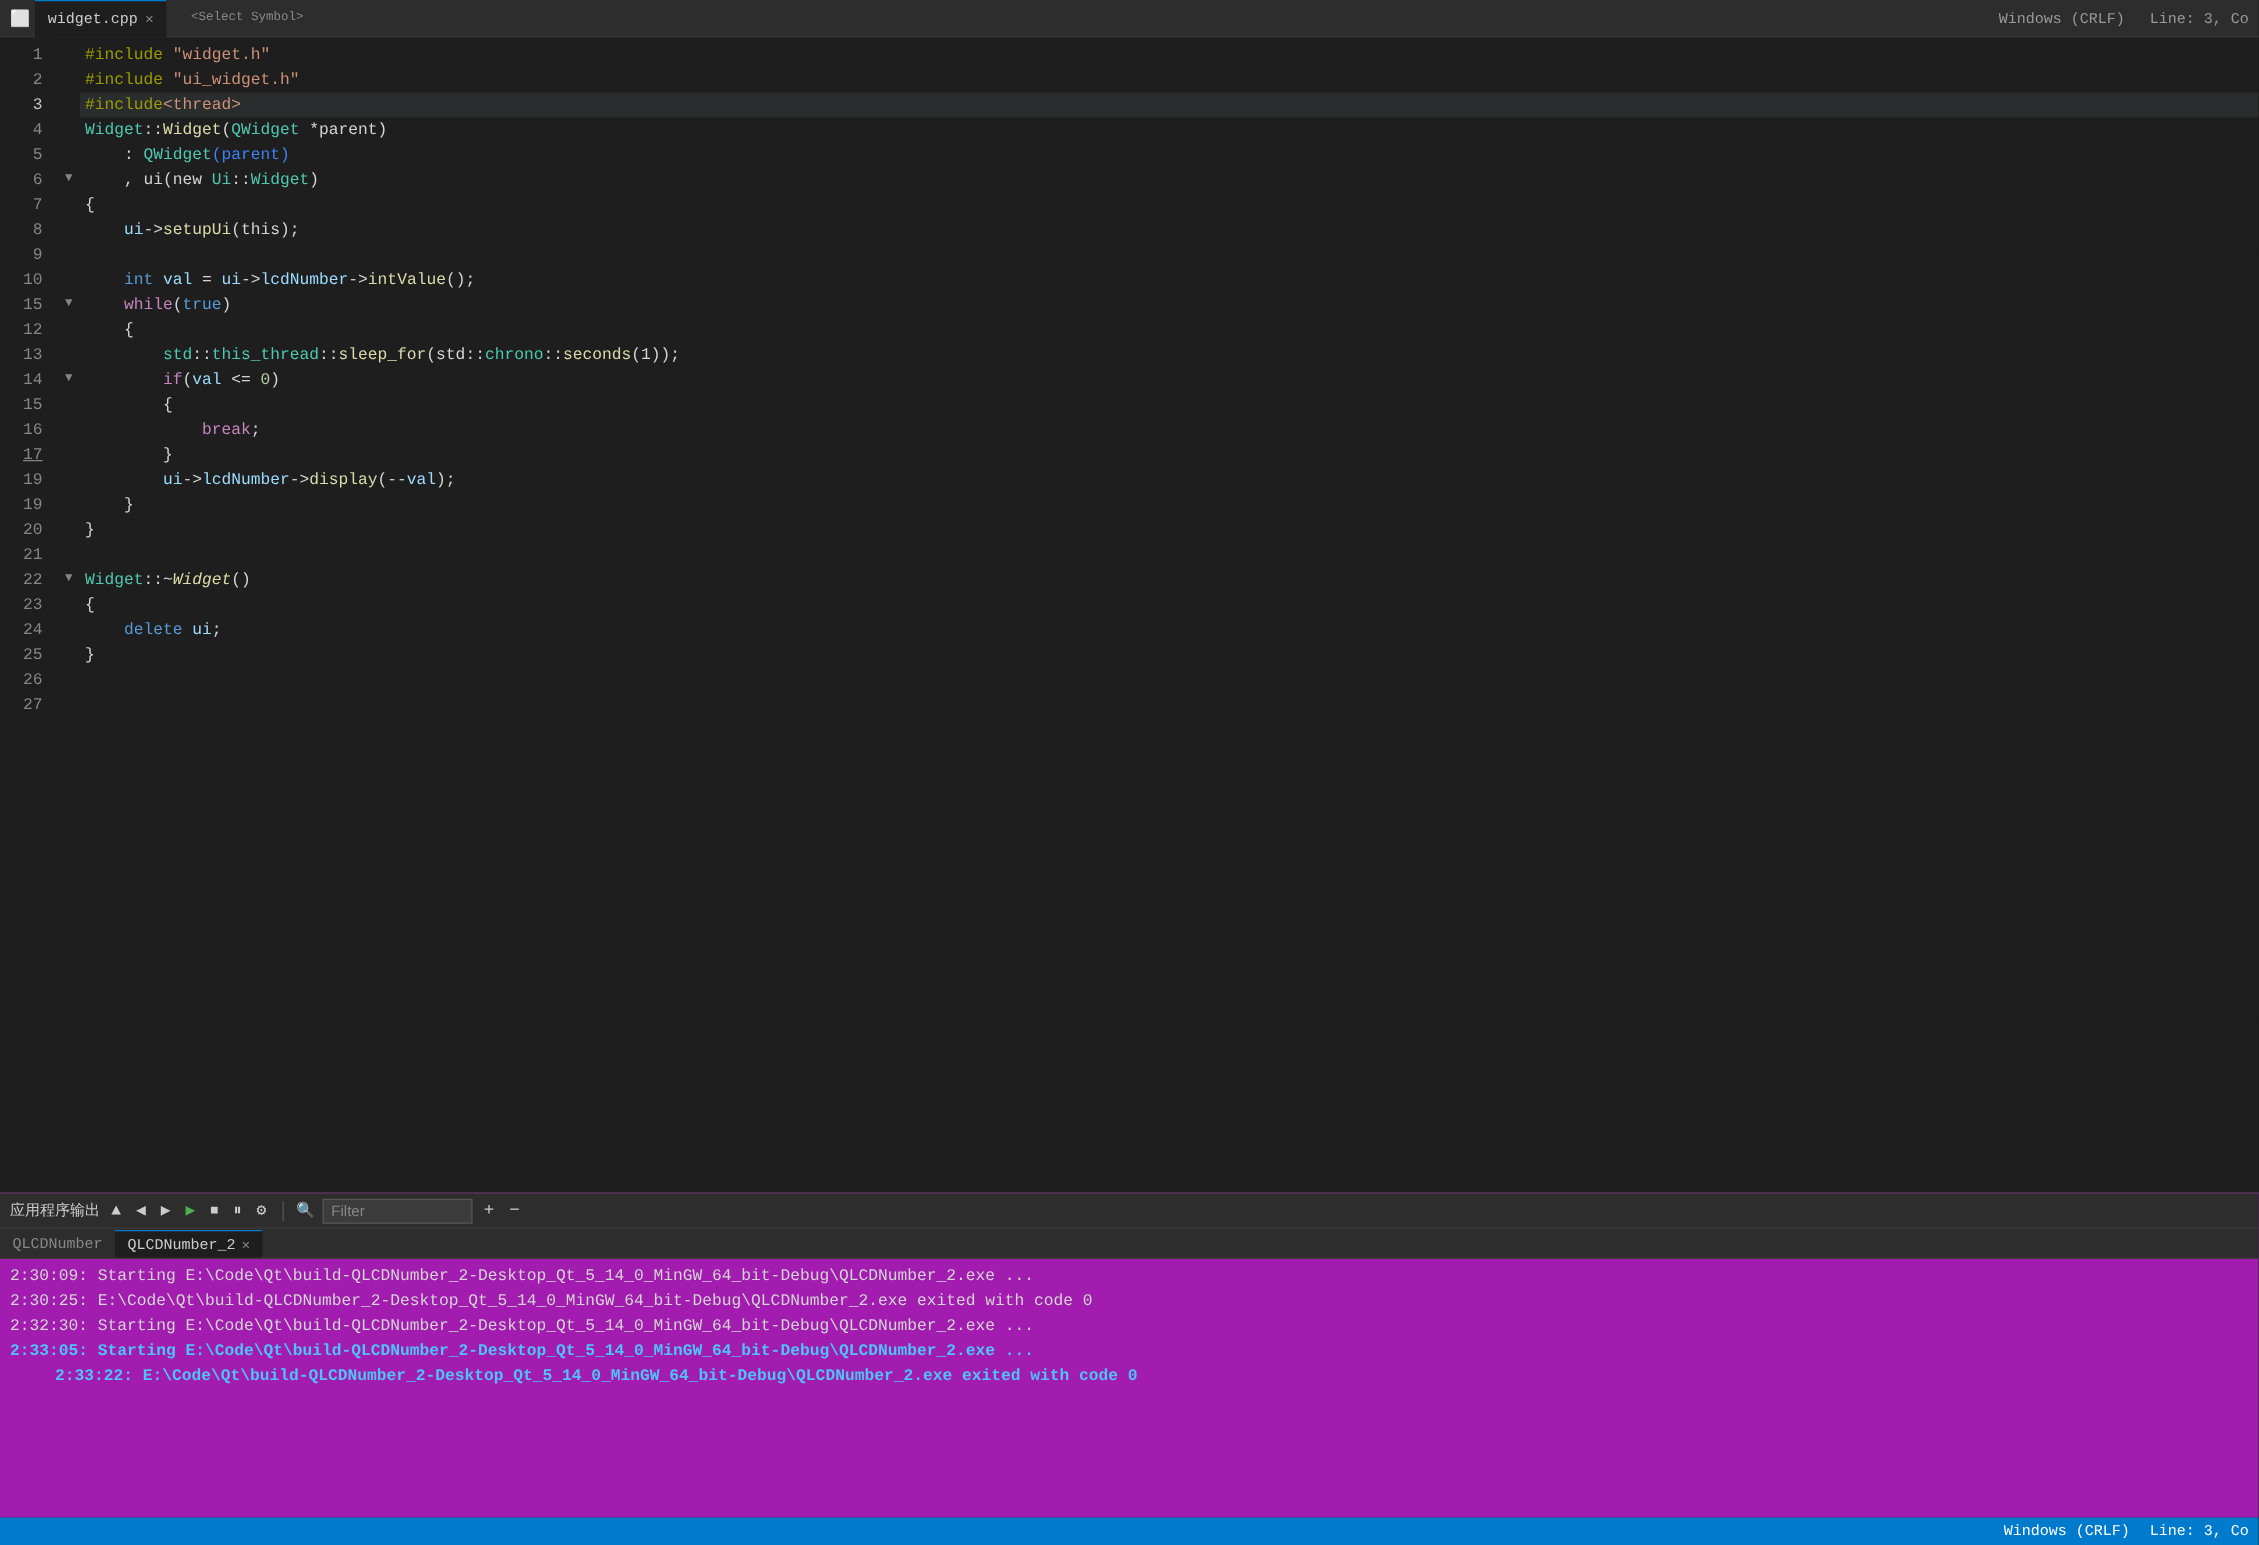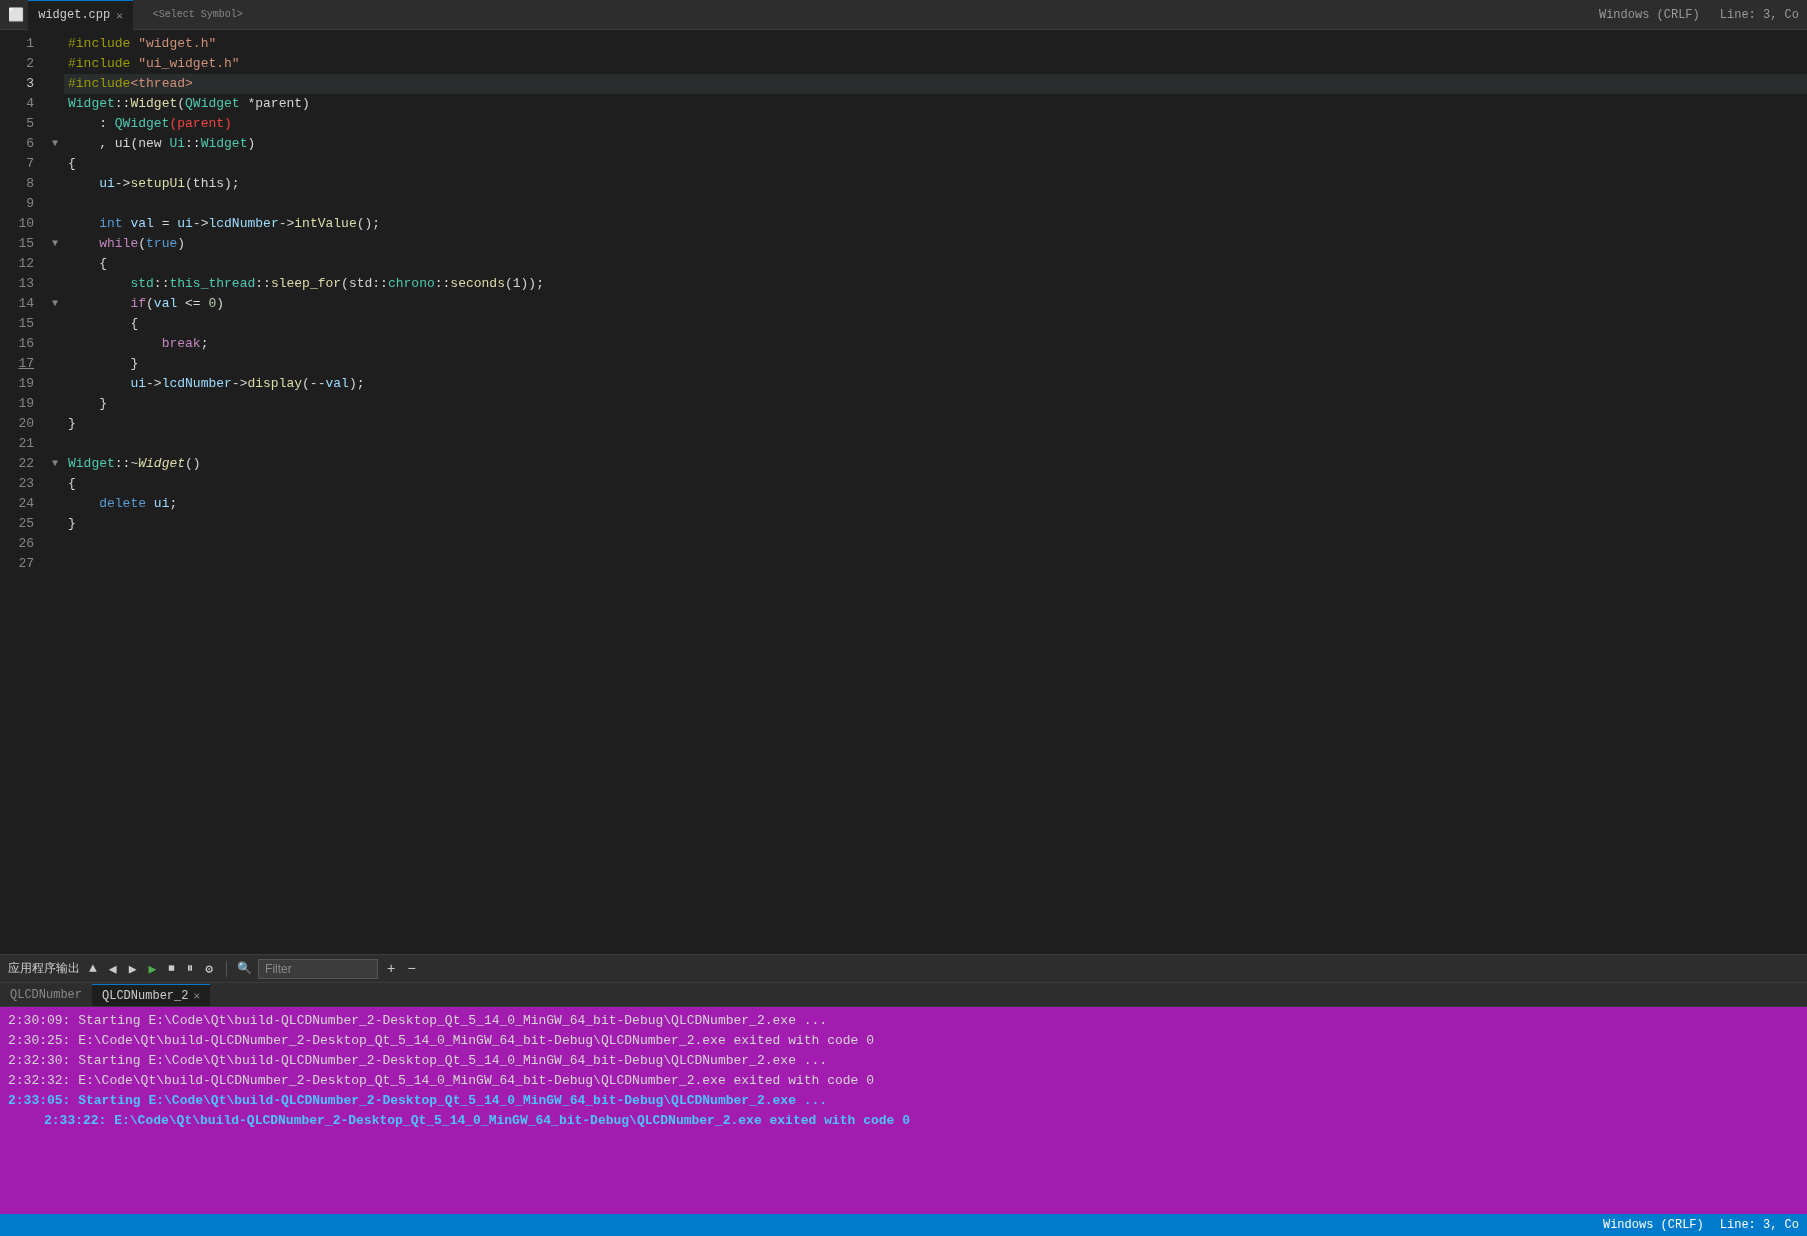--- a/index.html
+++ b/index.html
@@ -295,21 +295,21 @@
           <div style="height: 20px; line-height: 20px; text-align: center;"></div>
           <div style="height: 20px; line-height: 20px; text-align: center;"></div>
           <div style="height: 20px; line-height: 20px; text-align: center;"></div>
           <div style="height: 20px; line-height: 20px; text-align: center;"></div>
         </div>
       <div class="code-area" id="codeArea">
           <div class="code-line"><span style="color: rgb(155, 155, 0);">#include </span><span style="color: rgb(206, 145, 120);">"widget.h"</span></div>
           <div class="code-line"><span style="color: rgb(155, 155, 0);">#include </span><span style="color: rgb(206, 145, 120);">"ui_widget.h"</span></div>
           <div class="code-line active-line"><span style="color: rgb(155, 155, 0);">#include</span><span style="color: rgb(206, 145, 120);">&lt;thread&gt;</span></div>
           <div class="code-line"><span style="color: rgb(78, 201, 176);">Widget</span><span style="color: rgb(212, 212, 212);">::</span><span style="color: rgb(220, 220, 170);">Widget</span><span style="color: rgb(212, 212, 212);">(</span><span style="color: rgb(78, 201, 176);">QWidget</span><span style="color: rgb(212, 212, 212);"> *parent)</span></div>
-          <div class="code-line"><span style="color: rgb(212, 212, 212);">    : </span><span style="color: rgb(78, 201, 176);">QWidget</span><span style="color: #ef4444;">(parent)</span></div>
+          <div class="code-line"><span style="color: rgb(212, 212, 212);">    : </span><span style="color: rgb(78, 201, 176);">QWidget</span><span style="color: #3b82f6;">(parent)</span></div>
           <div class="code-line"><span style="color: rgb(212, 212, 212);">    , ui(new </span><span style="color: rgb(78, 201, 176);">Ui</span><span style="color: rgb(212, 212, 212);">::</span><span style="color: rgb(78, 201, 176);">Widget</span><span style="color: rgb(212, 212, 212);">)</span></div>
           <div class="code-line"><span style="color: rgb(212, 212, 212);">{</span></div>
           <div class="code-line"><span style="color: rgb(156, 220, 254);">    ui</span><span style="color: rgb(212, 212, 212);">-&gt;</span><span style="color: rgb(220, 220, 170);">setupUi</span><span style="color: rgb(212, 212, 212);">(this);</span></div>
           <div class="code-line"></div>
           <div class="code-line"><span style="color: rgb(212, 212, 212);">    </span><span style="color: rgb(86, 156, 214);">int</span><span style="color: rgb(212, 212, 212);"> </span><span style="color: rgb(156, 220, 254);">val</span><span style="color: rgb(212, 212, 212);"> = </span><span style="color: rgb(156, 220, 254);">ui</span><span style="color: rgb(212, 212, 212);">-&gt;</span><span style="color: rgb(156, 220, 254);">lcdNumber</span><span style="color: rgb(212, 212, 212);">-&gt;</span><span style="color: rgb(220, 220, 170);">intValue</span><span style="color: rgb(212, 212, 212);">();</span></div>
           <div class="code-line"><span style="color: rgb(212, 212, 212);">    </span><span style="color: rgb(197, 134, 192);">while</span><span style="color: rgb(212, 212, 212);">(</span><span style="color: rgb(86, 156, 214);">true</span><span style="color: rgb(212, 212, 212);">)</span></div>
           <div class="code-line"><span style="color: rgb(212, 212, 212);">    {</span></div>
           <div class="code-line"><span style="color: rgb(78, 201, 176);">        std</span><span style="color: rgb(212, 212, 212);">::</span><span style="color: rgb(78, 201, 176);">this_thread</span><span style="color: rgb(212, 212, 212);">::</span><span style="color: rgb(220, 220, 170);">sleep_for</span><span style="color: rgb(212, 212, 212);">(std</span><span style="color: rgb(212, 212, 212);">::</span><span style="color: rgb(78, 201, 176);">chrono</span><span style="color: rgb(212, 212, 212);">::</span><span style="color: rgb(220, 220, 170);">seconds</span><span style="color: rgb(212, 212, 212);">(1));</span></div>
           <div class="code-line"><span style="color: rgb(212, 212, 212);">        </span><span style="color: rgb(197, 134, 192);">if</span><span style="color: rgb(212, 212, 212);">(</span><span style="color: rgb(156, 220, 254);">val</span><span style="color: rgb(212, 212, 212);"> &lt;= </span><span style="color: rgb(181, 206, 168);">0</span><span style="color: rgb(212, 212, 212);">)</span></div>
           <div class="code-line"><span style="color: rgb(212, 212, 212);">        {</span></div>
@@ -355,21 +355,20 @@
         <span>QLCDNumber_2</span>
         <span class="tab-close-x">✕</span>
       </div>
     </div>
 
     <div class="output-content" id="outputContent">
         <div class="output-line">2:30:09: Starting E:\Code\Qt\build-QLCDNumber_2-Desktop_Qt_5_14_0_MinGW_64_bit-Debug\QLCDNumber_2.exe ...</div>
         <div class="output-line">2:30:25: E:\Code\Qt\build-QLCDNumber_2-Desktop_Qt_5_14_0_MinGW_64_bit-Debug\QLCDNumber_2.exe exited with code 0</div>
         <div class="output-line"></div>
         <div class="output-line">2:32:30: Starting E:\Code\Qt\build-QLCDNumber_2-Desktop_Qt_5_14_0_MinGW_64_bit-Debug\QLCDNumber_2.exe ...</div>
-        <div class="output-line">2:32:32: E:\Code\Qt\build-QLCDNumber_2-Desktop_Qt_5_14_0_MinGW_64_bit-Debug\QLCDNumber_2.exe exited with code 0</div>
         <div class="output-line"></div>
         <div class="output-line" style="font-weight: bold; color: rgb(79, 195, 247);">2:33:05: Starting E:\Code\Qt\build-QLCDNumber_2-Desktop_Qt_5_14_0_MinGW_64_bit-Debug\QLCDNumber_2.exe ...</div>
         <div class="output-line" style="font-weight: bold; color: rgb(79, 195, 247); margin-left: 36px;">2:33:22: E:\Code\Qt\build-QLCDNumber_2-Desktop_Qt_5_14_0_MinGW_64_bit-Debug\QLCDNumber_2.exe exited with code 0</div>
       </div>
   </div>
 
   <div class="status-bar">
     <span></span>
     <div class="status-right">
       <span>Windows (CRLF)</span>

